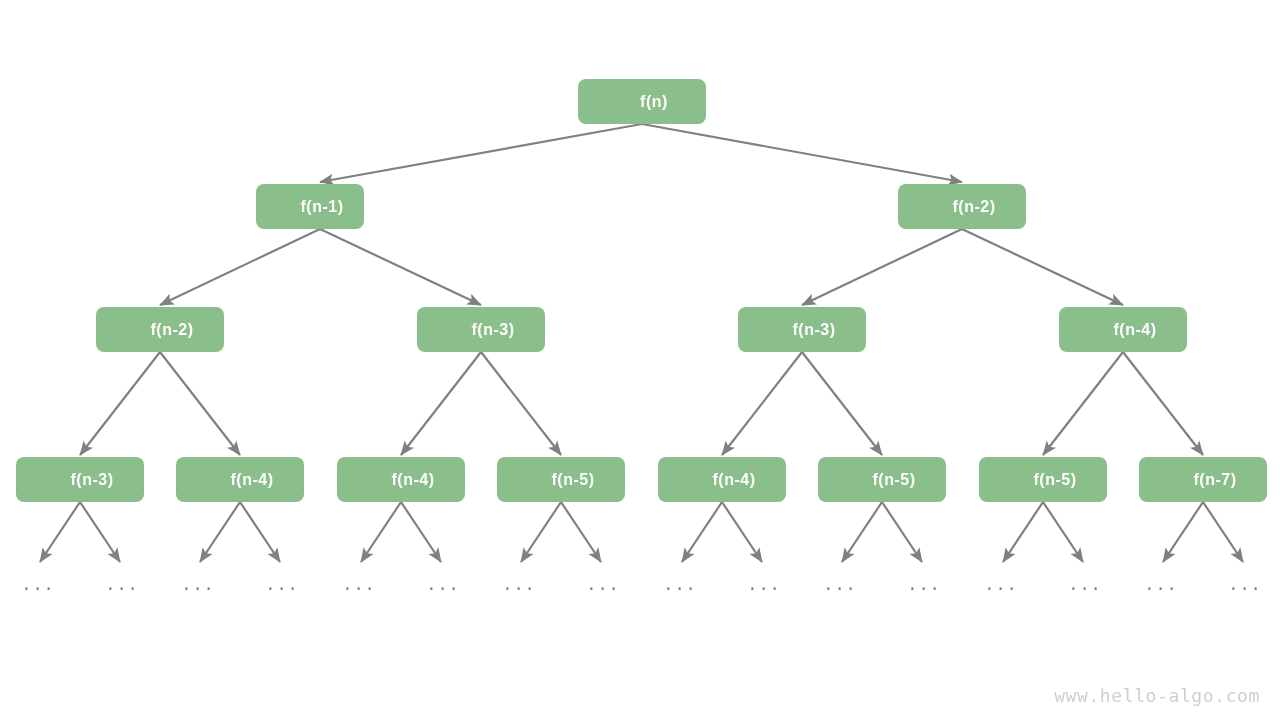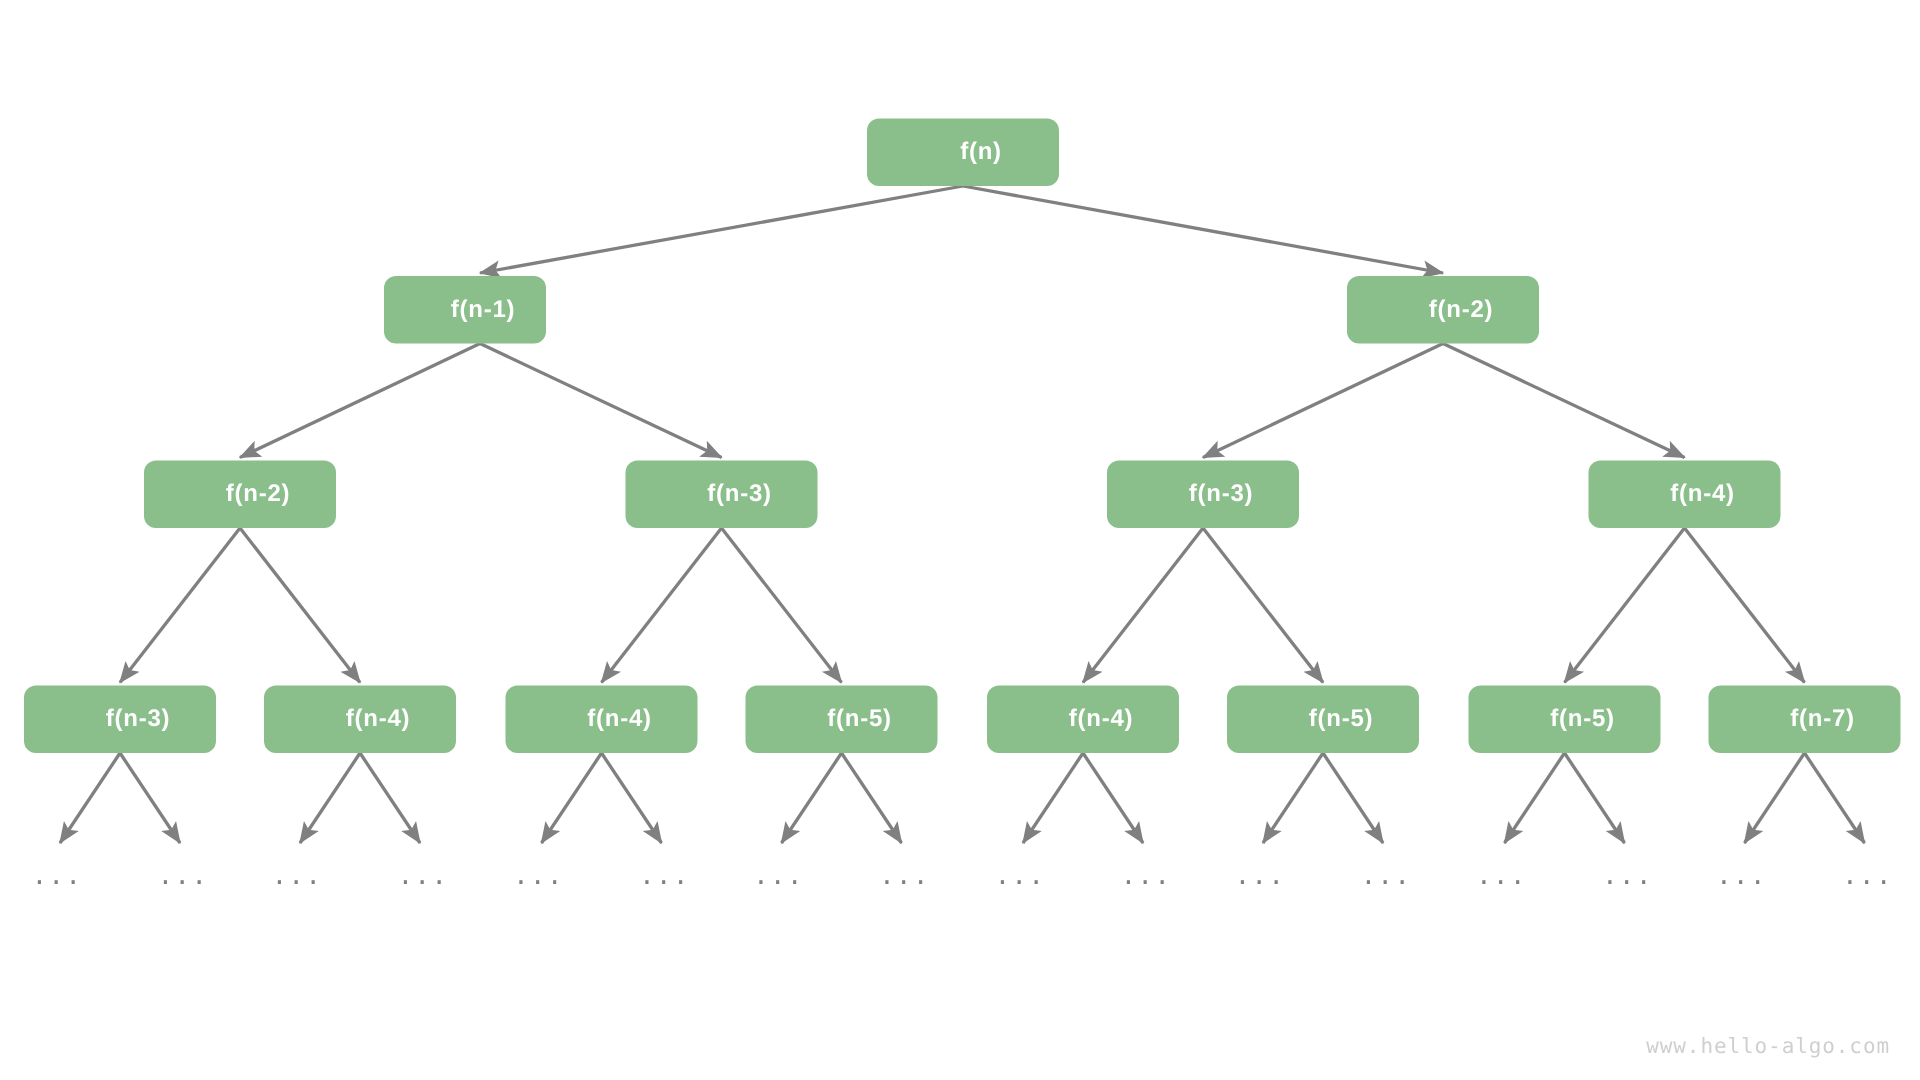--- a/index.html
+++ b/index.html
@@ -51,21 +51,21 @@
     text-align: center;
     transform: translateX(-50%);
     user-select: none;
   }
   #watermark {
     position: absolute;
     right: 20px;
     bottom: 14px;
     color: #cfcfcf;
     font-family: "DejaVu Sans Mono", "Liberation Mono", monospace;
-    font-size: 14px;
+    font-size: 18px;
     letter-spacing: 0.6px;
     user-select: none;
   }
 </style>
 </head>
 <body>
 
 <div id="canvas">
 
   <svg id="tree-svg" viewBox="0 0 1280 720" xmlns="http://www.w3.org/2000/svg">

